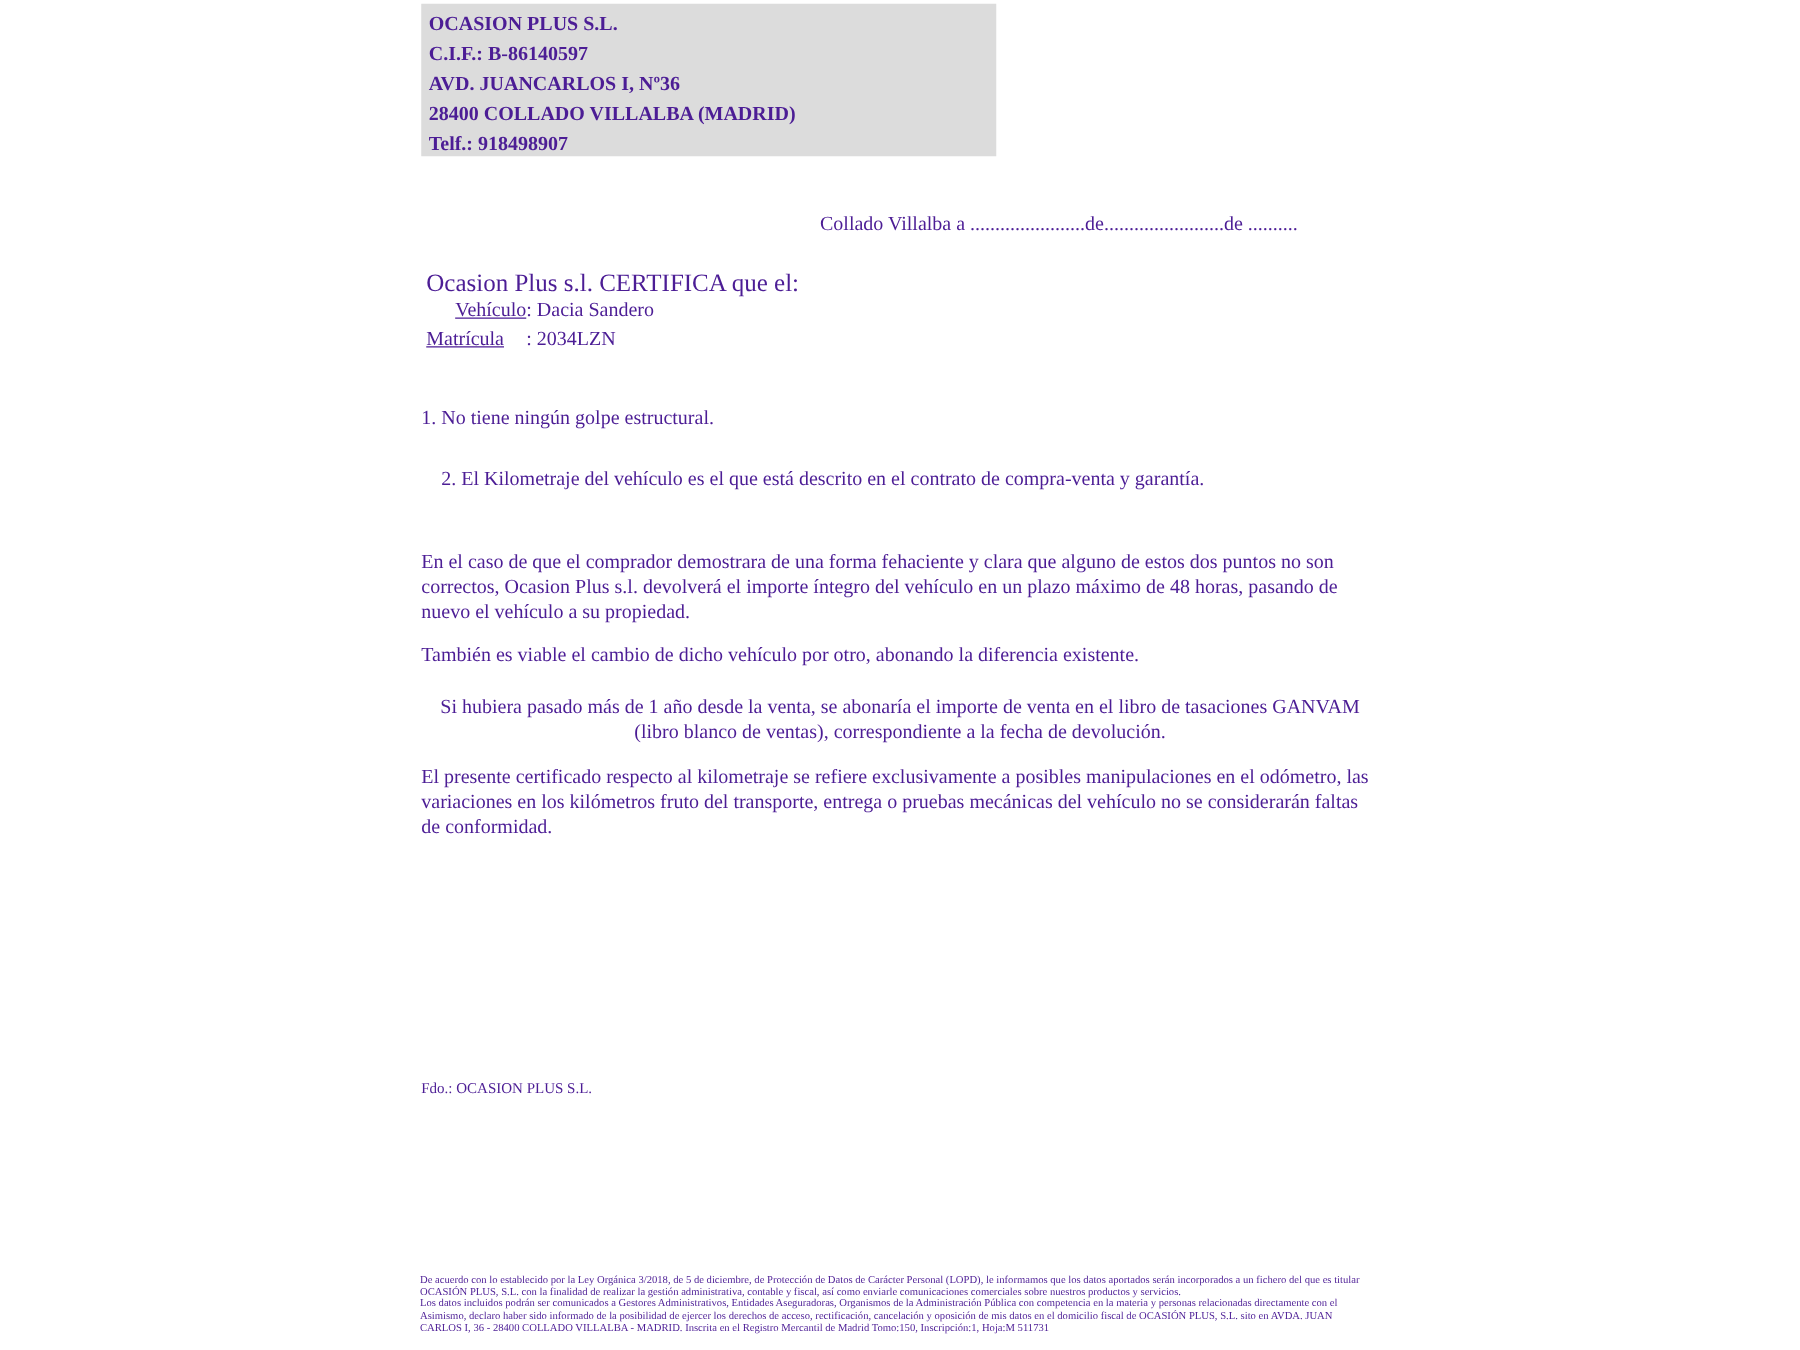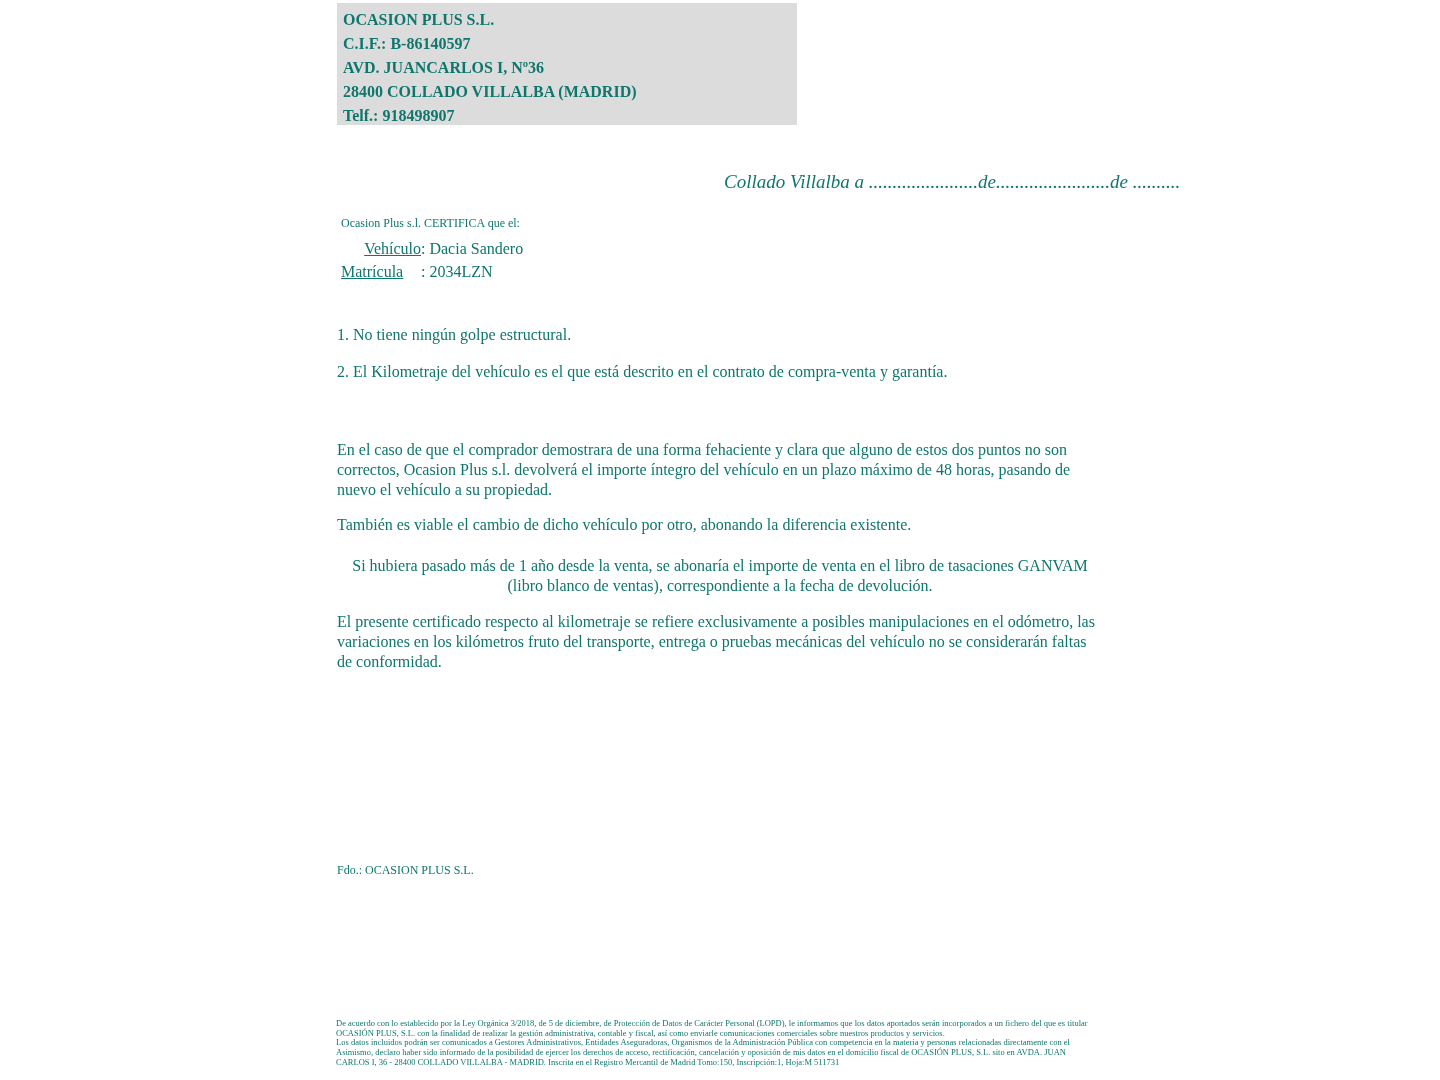--- a/index.html
+++ b/index.html
@@ -6,50 +6,49 @@
     margin: 0;
     padding: 0;
     background: #ffffff;
   }
   .page {
     position: relative;
     width: 1268px;
     height: 1080px;
     background: #ffffff;
     font-family: "Liberation Serif", "DejaVu Serif", serif;
-    color: #0f766e;
+    color: #4c1d95;
     overflow: hidden;
     padding-left: 22px;
   }
   .header-box {
     position: absolute;
     left: 337px;
     top: 3px;
     width: 460px;
     height: 122px;
     background: #dcdcdc;
     padding: 5px 0 0 6px;
     box-sizing: border-box;
     font-weight: bold;
     font-size: 16px;
     line-height: 24px;
   }
   .date-line {
     position: absolute;
-    left: 724px;
+    left: 656px;
     top: 171px;
-    font-size: 19px;
+    font-size: 16px;
     white-space: nowrap;
-    font-style: italic;
   }
   .certifies {
     position: absolute;
     left: 341px;
     top: 216px;
-    font-size: 12px;
+    font-size: 20px;
   }
   .field-row {
     position: absolute;
     left: 341px;
     font-size: 16px;
     white-space: nowrap;
   }
   .field-row .label-cell {
     display: inline-block;
     width: 80px;
@@ -99,21 +98,21 @@
 
   <div class="field-row" style="top:240px;text-align:right;">
     <span class="label-cell"><span class="u">Vehículo</span></span><span>: Dacia Sandero</span>
   </div>
 
   <div class="field-row" style="top:263px;">
     <span class="label-cell"><span class="u">Matrícula</span></span><span>: 2034LZN</span>
   </div>
 
   <div class="body-text" style="top:325px;">1. No tiene ningún golpe estructural.</div>
-  <div class="body-text" style="top:362px;">2. El Kilometraje del vehículo es el que está descrito en el contrato de compra-venta y garantía.</div>
+  <div class="body-text" style="top:374px;margin-left:16px;">2. El Kilometraje del vehículo es el que está descrito en el contrato de compra-venta y garantía.</div>
 
   <div class="body-text" style="top:440px;">En el caso de que el comprador demostrara de una forma fehaciente y clara que alguno de estos dos puntos no son correctos, Ocasion Plus s.l. devolverá el importe íntegro del vehículo en un plazo máximo de 48 horas, pasando de nuevo el vehículo a su propiedad.</div>
   <div class="body-text" style="top:515px;">También es viable el cambio de dicho vehículo por otro, abonando la diferencia existente.</div>
   <div class="body-text" style="top:556px;text-align:center;">Si hubiera pasado más de 1 año desde la venta, se abonaría el importe de venta en el libro de tasaciones GANVAM (libro blanco de ventas), correspondiente a la fecha de devolución.</div>
   <div class="body-text" style="top:612px;">El presente certificado respecto al kilometraje se refiere exclusivamente a posibles manipulaciones en el odómetro, las variaciones en los kilómetros fruto del transporte, entrega o pruebas mecánicas del vehículo no se considerarán faltas de conformidad.</div>
 
   <div class="signature">Fdo.: OCASION PLUS S.L.</div>
 
   <div class="footer">
     <div>De acuerdo con lo establecido por la Ley Orgánica 3/2018, de 5 de diciembre, de Protección de Datos de Carácter Personal (LOPD), le informamos que los datos aportados serán incorporados a un fichero del que es titular</div>

